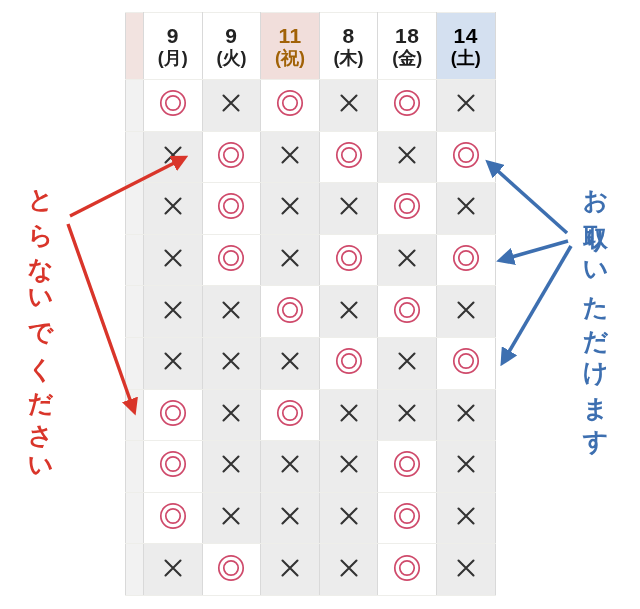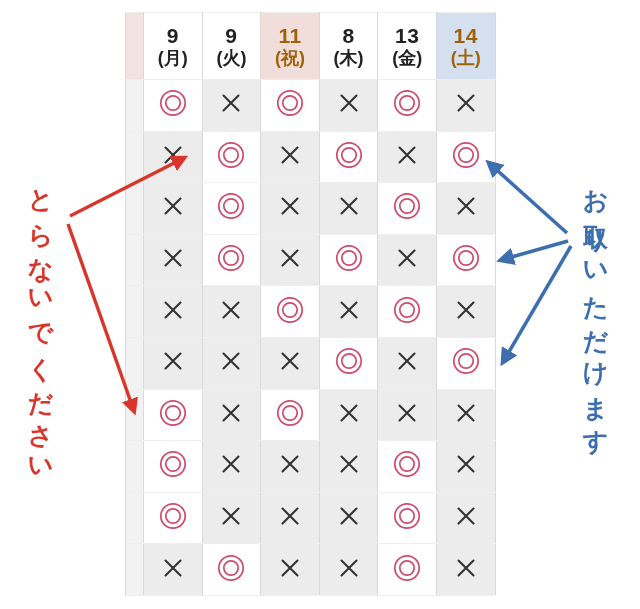--- a/index.html
+++ b/index.html
@@ -46,21 +46,21 @@
     color:#222222;
     line-height:1.12;
     white-space:nowrap;
   }
   thead th.gutter-head{
     background:#f2e3e0;
     border-left:none;
     border-right:1px solid #d9d9d9;
   }
   thead th.holiday{background:#f1dedb;color:#a16207;}
-  thead th.saturday{background:#d4e0f0;color:#a16207;}
+  thead th.saturday{background:#d4e0f0;color:#000000;}
   thead th .dnum{display:block;font-size:21px;letter-spacing:0.5px;}
   thead th .dow{display:block;font-size:18px;margin-top:1px;}
 
   
   tbody td{height:50px;}
   tbody td.gutter-cell{
     background:#f2f2f2;
     border-left:none;
     border-right:1px solid #d9d9d9;
     border-top:1px solid #f2f2f2;
@@ -130,21 +130,21 @@
           </th>
           <th class="holiday">
             <span class="dnum">11</span>
             <span class="dow">(祝)</span>
           </th>
           <th>
             <span class="dnum">8</span>
             <span class="dow">(木)</span>
           </th>
           <th>
-            <span class="dnum">13</span>
+            <span class="dnum">18</span>
             <span class="dow">(金)</span>
           </th>
           <th class="saturday">
             <span class="dnum">14</span>
             <span class="dow">(土)</span>
           </th>
         </tr>
     </thead>
     <tbody>
         <tr>

